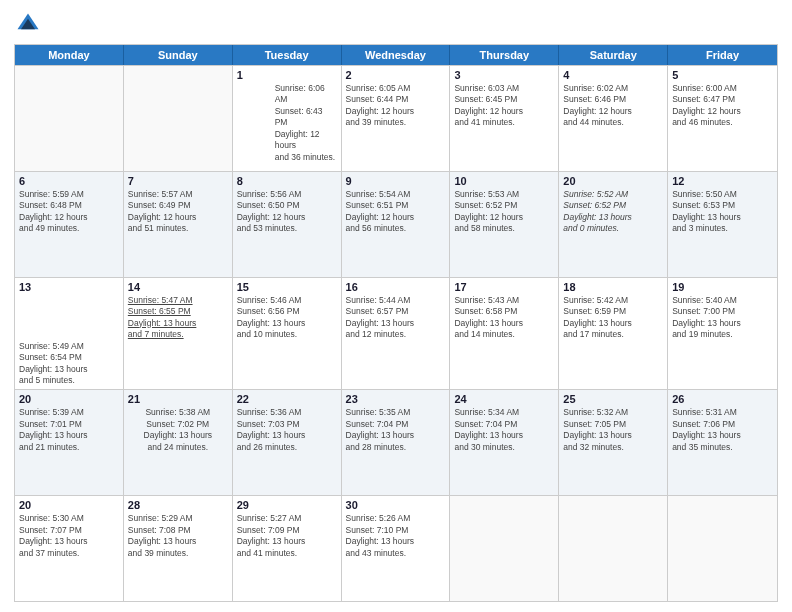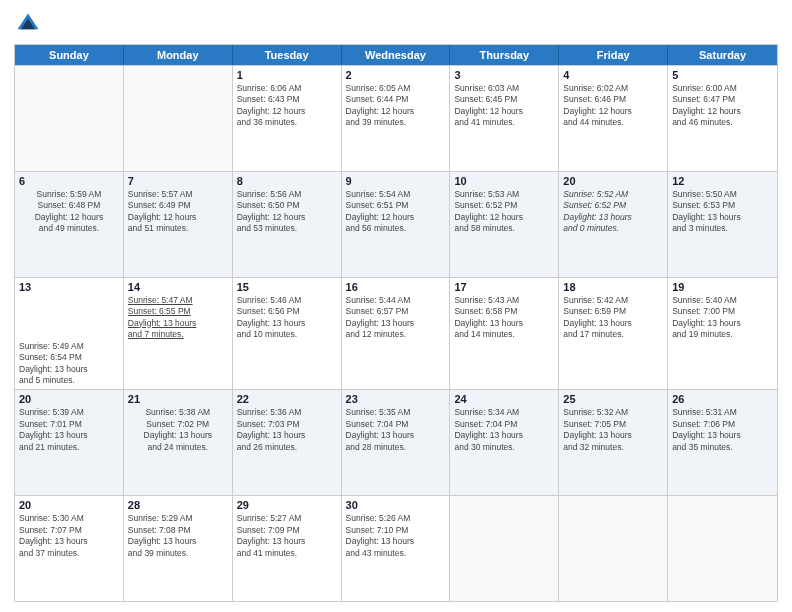--- a/index.html
+++ b/index.html
@@ -131,35 +131,35 @@
       </div>
     </div>
     <div class="title-block">
       <div class="title-month"></div>
       <div class="title-location"></div>
     </div>
   </div>
 
   <div class="calendar">
     <div class="cal-header">
-    <div class="cal-header-cell">Sunday</div>
-        <div class="cal-header-cell">Monday</div>
+    <div class="cal-header-cell">Monday</div>
+        <div class="cal-header-cell">Sunday</div>
         <div class="cal-header-cell">Tuesday</div>
         <div class="cal-header-cell">Wednesday</div>
         <div class="cal-header-cell">Thursday</div>
+        <div class="cal-header-cell">Saturday</div>
         <div class="cal-header-cell">Friday</div>
-        <div class="cal-header-cell">Saturday</div>
       </div>
     <div class="cal-body">
     <div class="cal-row">
           <div class="cal-cell empty"></div>
           <div class="cal-cell empty"></div>
           <div class="cal-cell">
             <div class="day-number">1</div>
-            <div class="day-info" style="white-space: pre-line;">Sunrise: 6:06 AM
+            <div class="day-info" style="white-space: pre-line; margin-left: 38px;">Sunrise: 6:06 AM
 Sunset: 6:43 PM
 Daylight: 12 hours
 and 36 minutes.</div>
           </div>
           <div class="cal-cell">
             <div class="day-number">2</div>
             <div class="day-info" style="white-space: pre-line;">Sunrise: 6:05 AM
 Sunset: 6:44 PM
 Daylight: 12 hours
 and 39 minutes.</div>
@@ -182,21 +182,21 @@
             <div class="day-number">5</div>
             <div class="day-info" style="white-space: pre-line;">Sunrise: 6:00 AM
 Sunset: 6:47 PM
 Daylight: 12 hours
 and 46 minutes.</div>
           </div>
         </div>
         <div class="cal-row">
           <div class="cal-cell alt-row">
             <div class="day-number">6</div>
-            <div class="day-info" style="white-space: pre-line; text-align: center;">Sunrise: 5:59 AM
+            <div class="day-info" style="white-space: pre-line;">Sunrise: 5:59 AM
 Sunset: 6:48 PM
 Daylight: 12 hours
 and 49 minutes.</div>
           </div>
           <div class="cal-cell alt-row">
             <div class="day-number">7</div>
             <div class="day-info" style="white-space: pre-line;">Sunrise: 5:57 AM
 Sunset: 6:49 PM
 Daylight: 12 hours
 and 51 minutes.</div>

